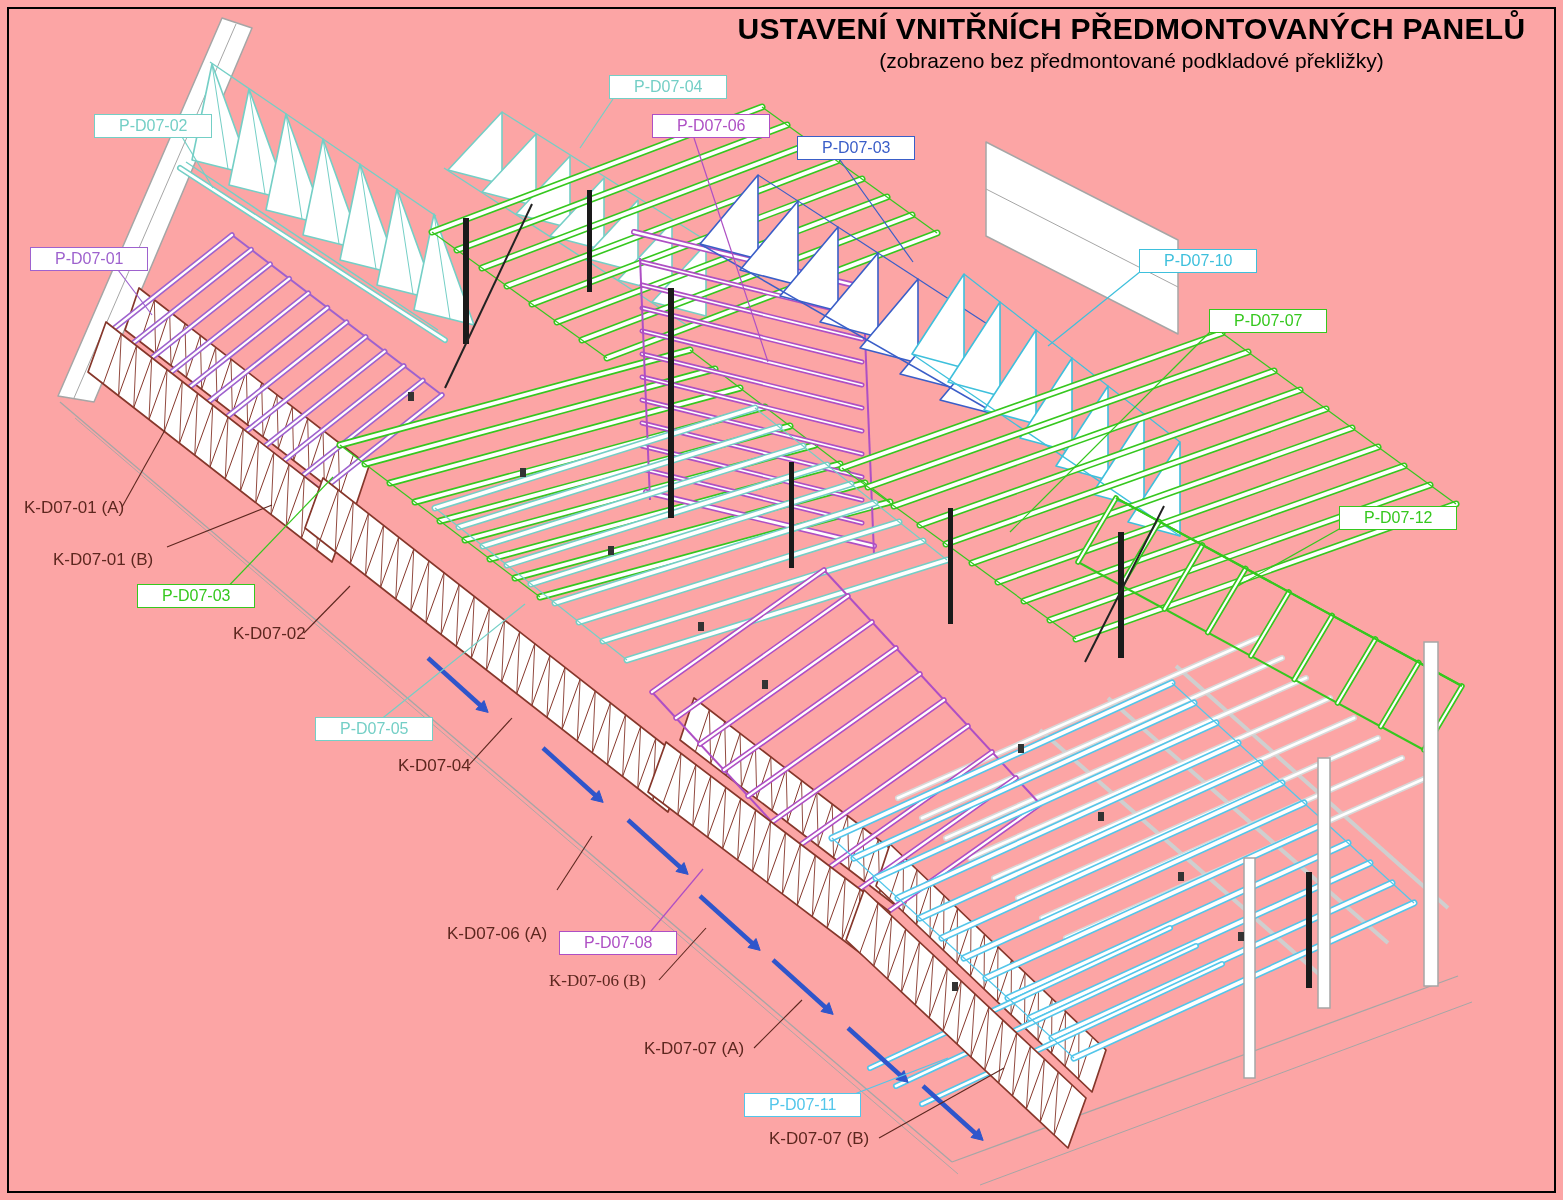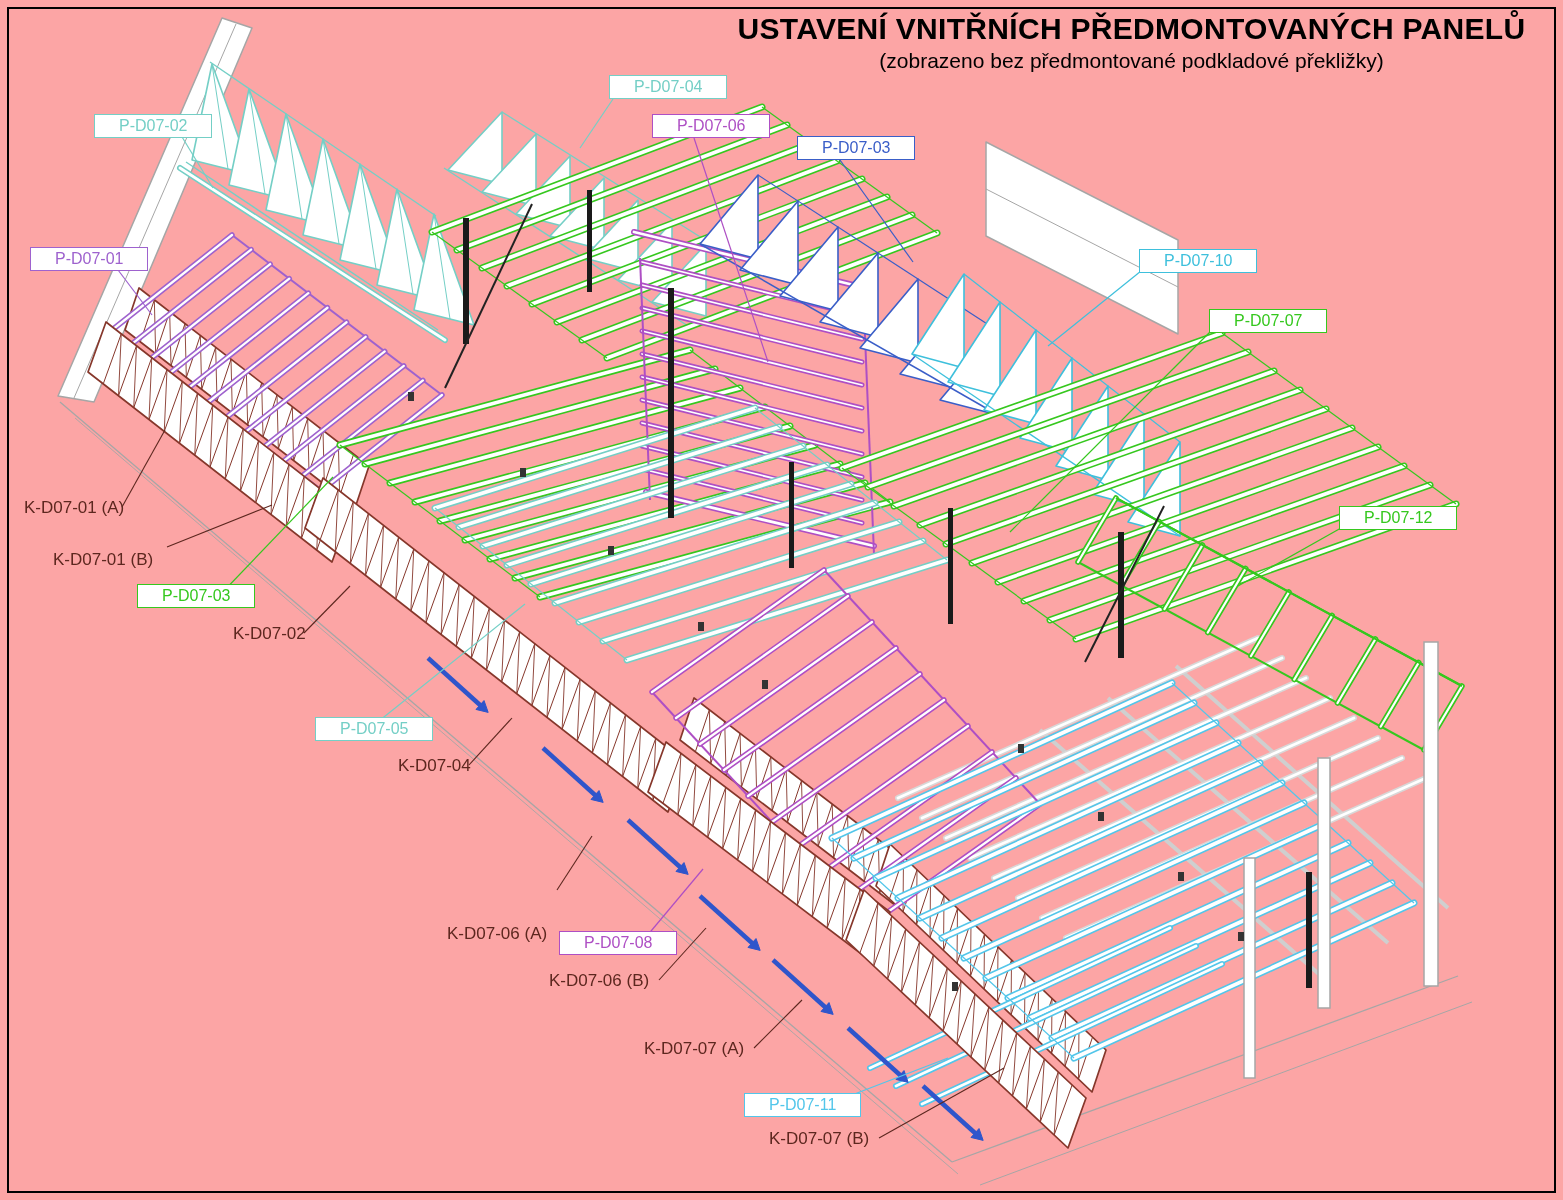--- a/index.html
+++ b/index.html
@@ -629,17 +629,17 @@
       <div class="plabel" style="left: 559px; top: 931px; color: rgb(174, 79, 196); border-color: rgb(174, 79, 196);">P-D07-08</div>
       <div class="plabel" style="left: 1209px; top: 309px; color: rgb(53, 200, 30); border-color: rgb(53, 200, 30);">P-D07-07</div>
       <div class="plabel" style="left: 1139px; top: 249px; color: rgb(62, 192, 220); border-color: rgb(62, 192, 220);">P-D07-10</div>
       <div class="plabel" style="left: 744px; top: 1093px; color: rgb(82, 198, 234); border-color: rgb(82, 198, 234);">P-D07-11</div>
       <div class="plabel" style="left: 1339px; top: 506px; color: rgb(53, 200, 30); border-color: rgb(53, 200, 30);">P-D07-12</div>
       <div class="klabel" style="left: 12px; top: 498px; color: rgb(93, 39, 31); margin-left: 12px;">K-D07-01 (A)</div>
       <div class="klabel" style="left: 53px; top: 538px; color: rgb(93, 39, 31); margin-top: 12px;">K-D07-01 (B)</div>
       <div class="klabel" style="left: 233px; top: 624px; color: rgb(93, 39, 31);">K-D07-02</div>
       <div class="klabel" style="left: 398px; top: 756px; color: rgb(93, 39, 31);">K-D07-04</div>
       <div class="klabel" style="left: 447px; top: 881px; color: rgb(93, 39, 31); margin-top: 43px;">K-D07-06 (A)</div>
-      <div class="klabel" style="left: 549px; top: 971px; color: rgb(93, 39, 31);">K-D07-06 (B)</div>
+      <div class="klabel" style="left: 549px; top: 971px; color: rgb(93, 39, 31); font-family: Liberation Serif, serif;">K-D07-06 (B)</div>
       <div class="klabel" style="left: 644px; top: 1039px; color: rgb(93, 39, 31);">K-D07-07 (A)</div>
       <div class="klabel" style="left: 769px; top: 1129px; color: rgb(93, 39, 31);">K-D07-07 (B)</div>
     </div>
 </div>
 
 </body></html>

